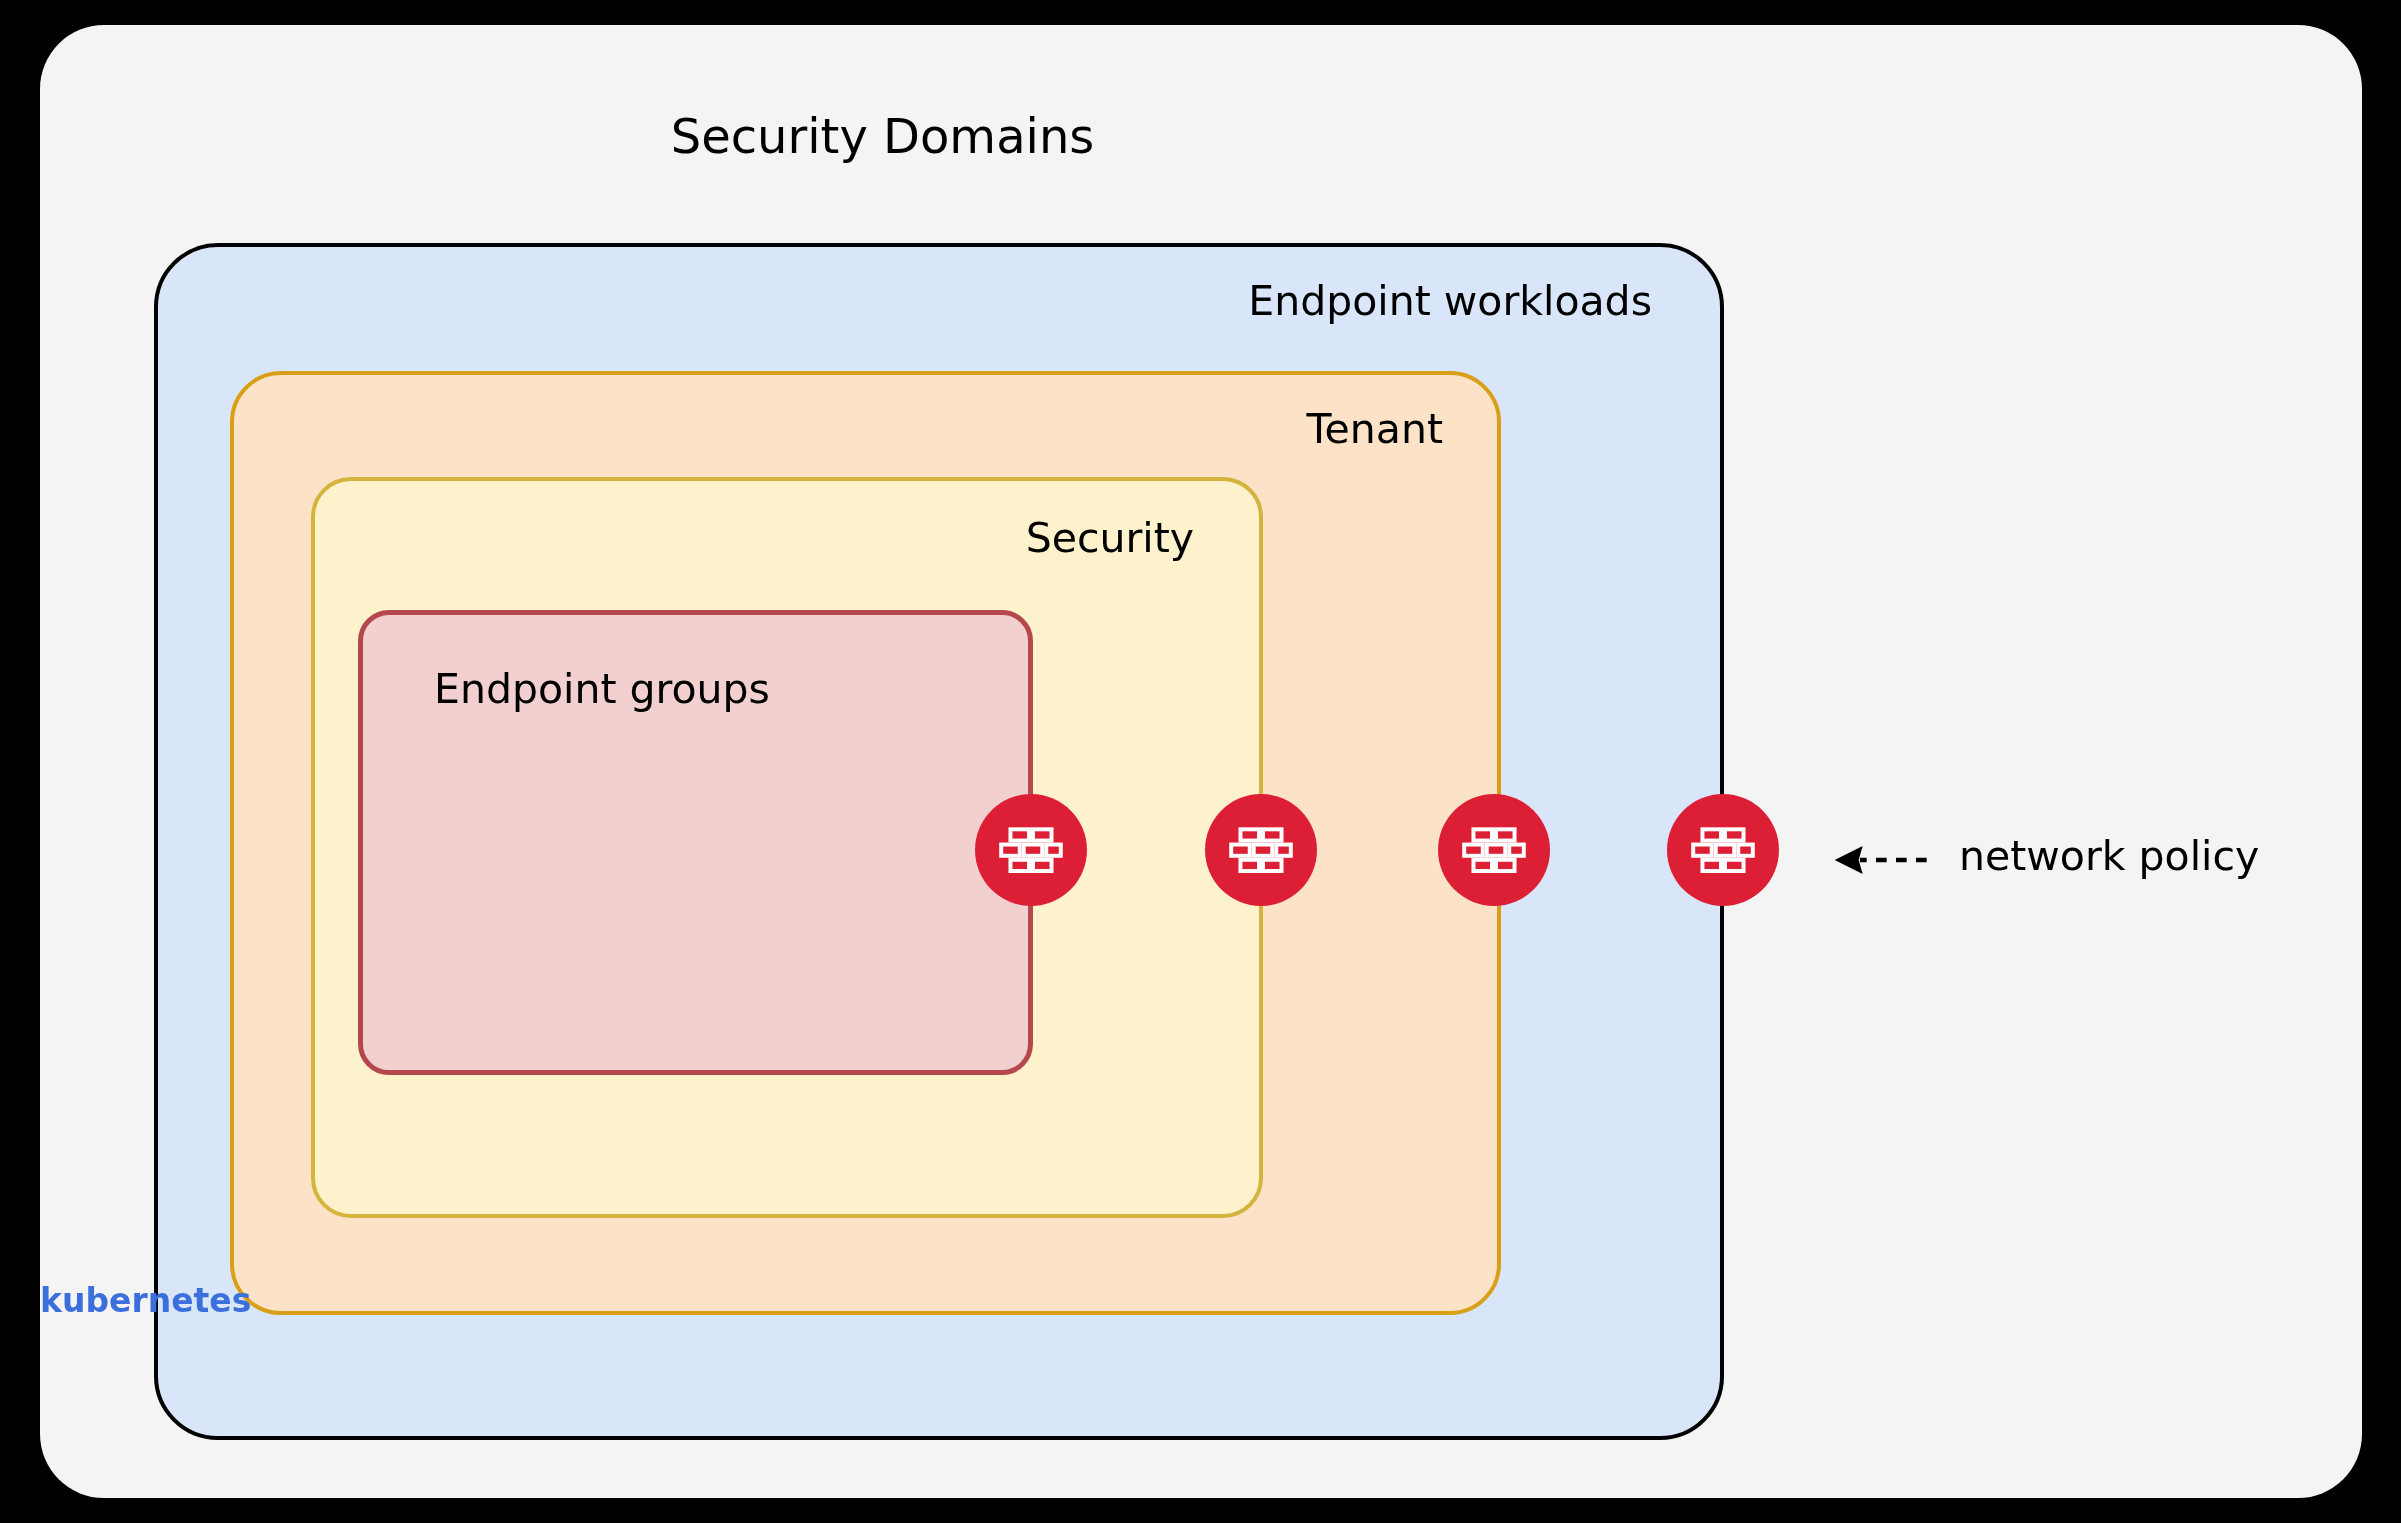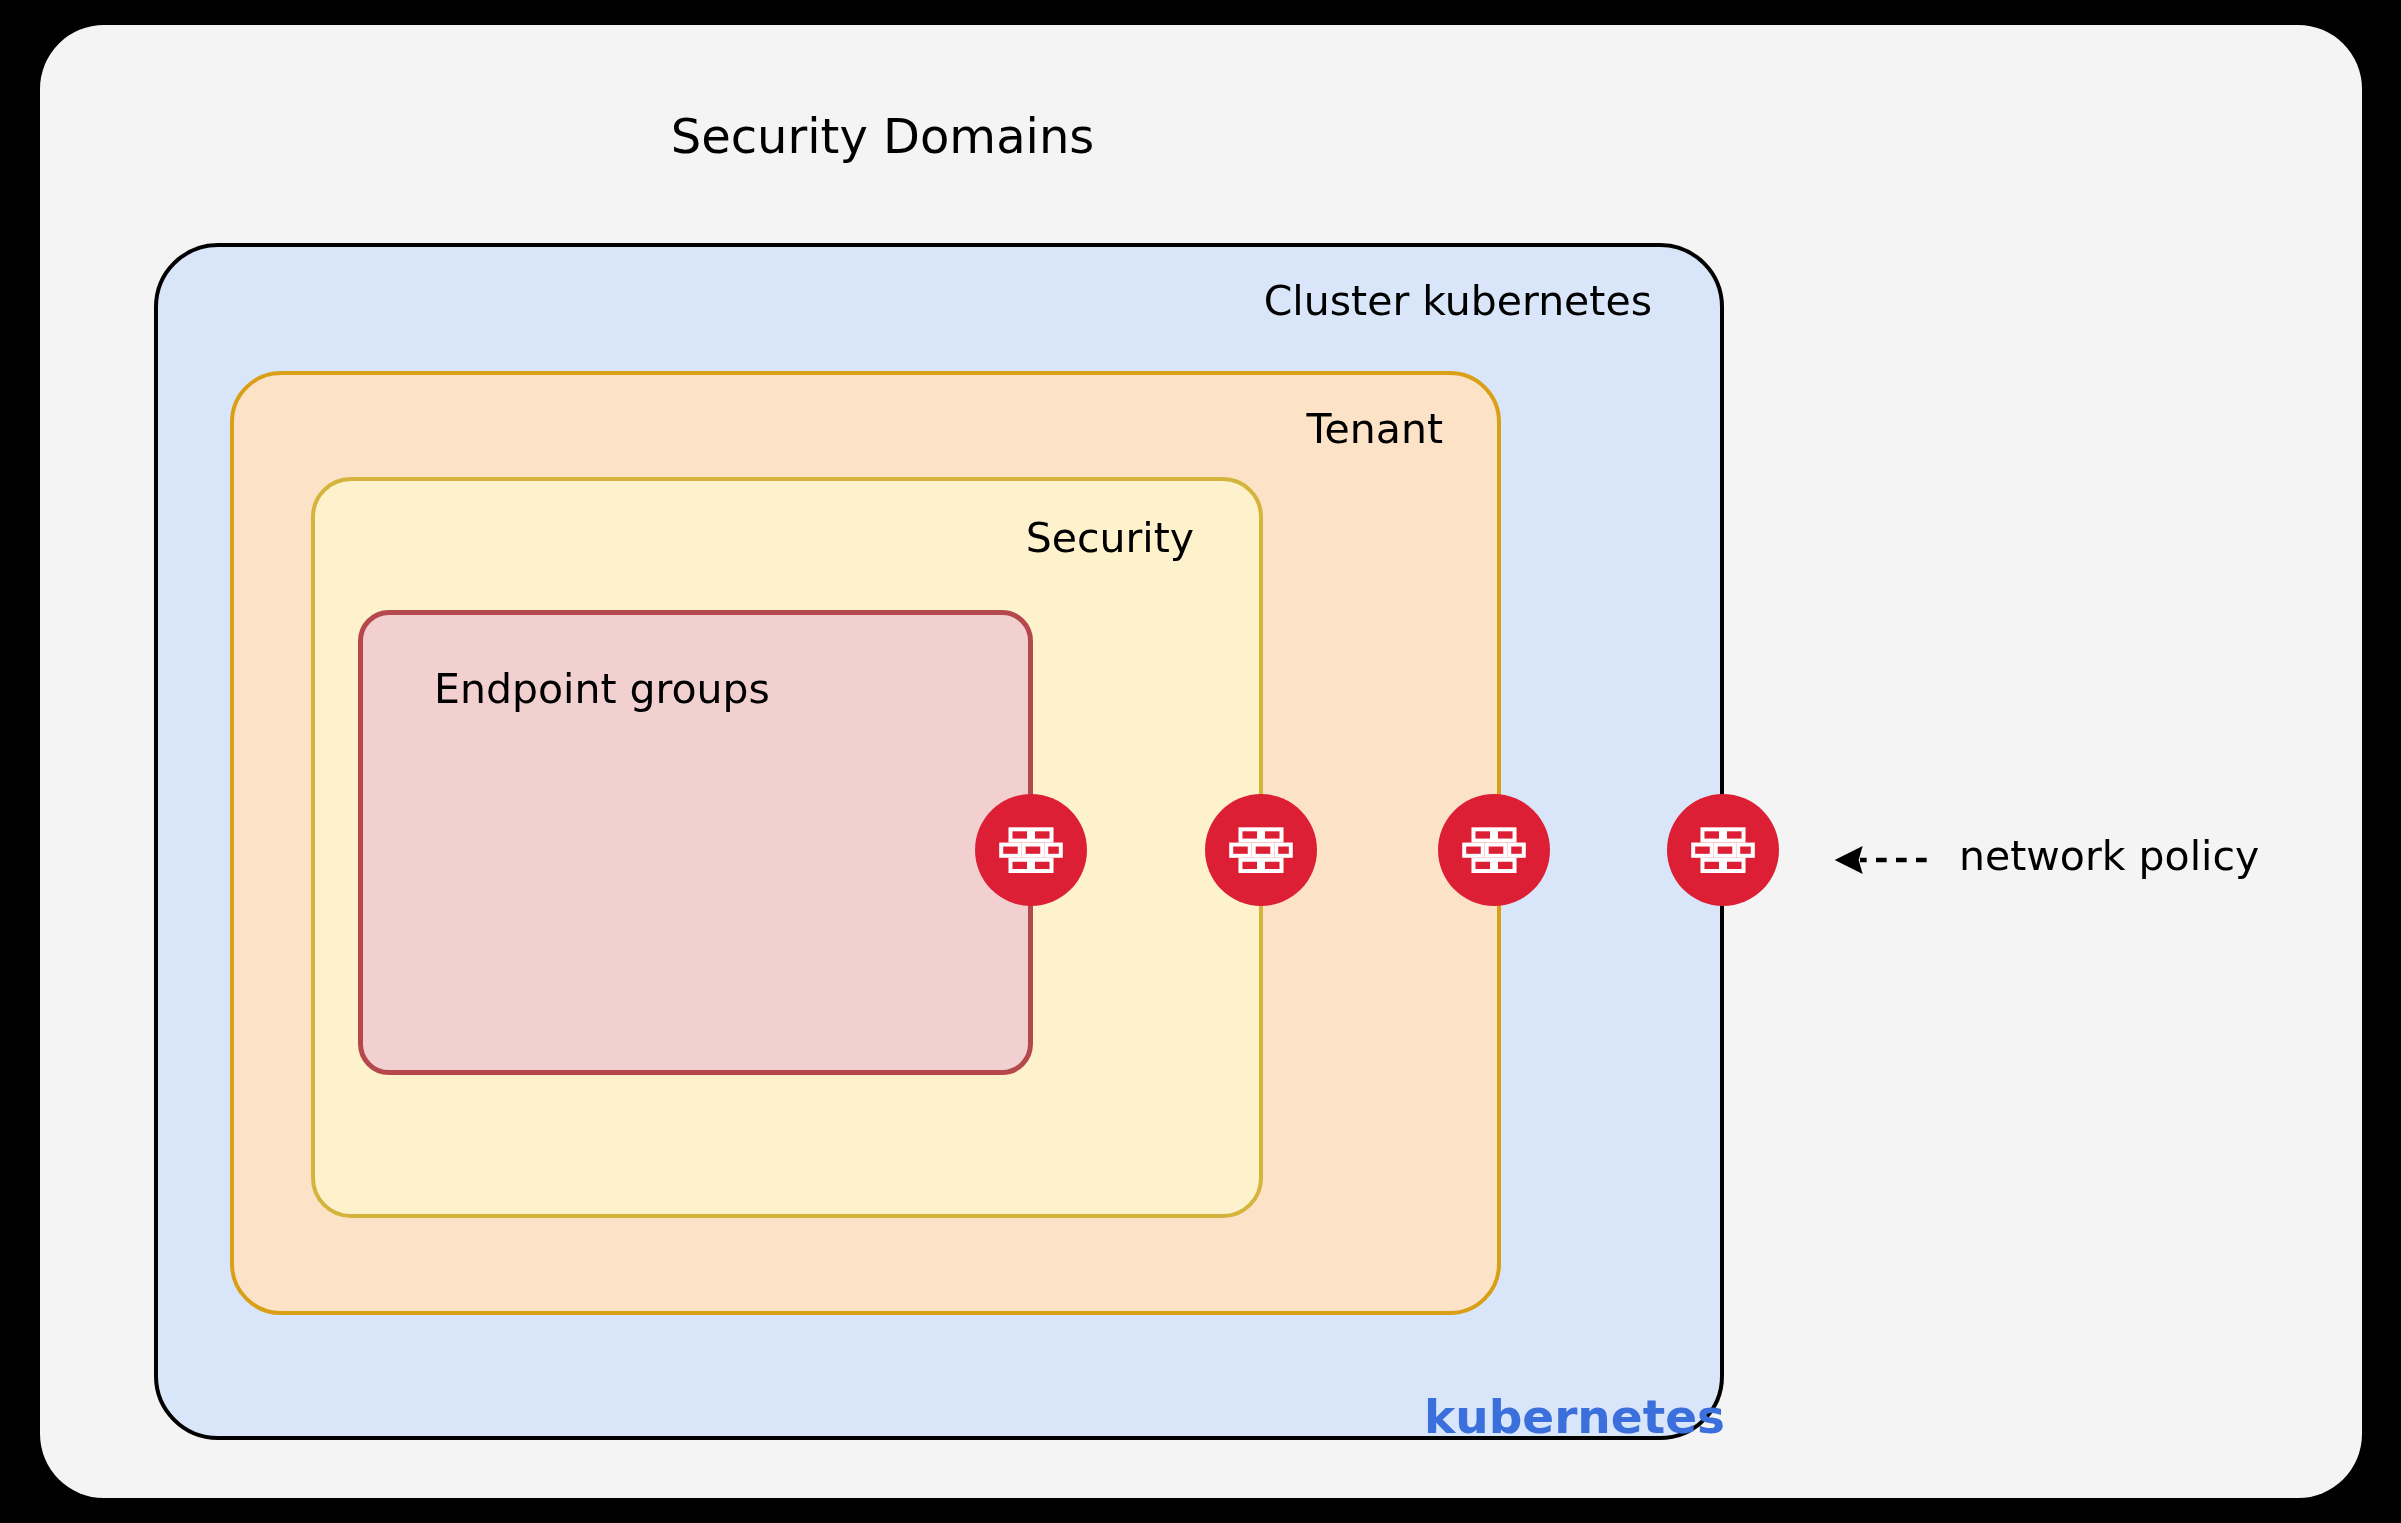--- a/index.html
+++ b/index.html
@@ -125,24 +125,24 @@
   .label-endpoint {
     left: 376px;
     top: 644px;
     text-align: left;
     margin-left: 18px;
   }
 
   .label-kubernetes {
     position: absolute;
     left: 0;
-    top: 1364px;
+    top: 1256px;
     width: 1685px;
-    text-align: right;
-    font-size: 47px;
+    text-align: left;
+    font-size: 33px;
     font-weight: bold;
     color: #3b6fdb;
     white-space: nowrap;
     font-family: "DejaVu Sans", sans-serif;
   }
 
   
   .firewall-icon {
     position: absolute;
     width: 112px;
@@ -182,21 +182,21 @@
 </head>
 <body>
 
 <div id="canvas">
 
   <div class="outer-panel">
 
     <div class="title-label">Security Domains</div>
 
     <div class="domain-box box-cluster"></div>
-    <div class="box-label label-cluster">Cluster kubernetes</div>
+    <div class="box-label label-cluster">Endpoint workloads</div>
 
     <div class="domain-box box-tenant"></div>
     <div class="box-label label-tenant">Tenant</div>
 
     <div class="domain-box box-namespace"></div>
     <div class="box-label label-namespace">Security</div>
 
     <div class="domain-box box-endpoint"></div>
     <div class="box-label label-endpoint">Endpoint groups</div>
 

